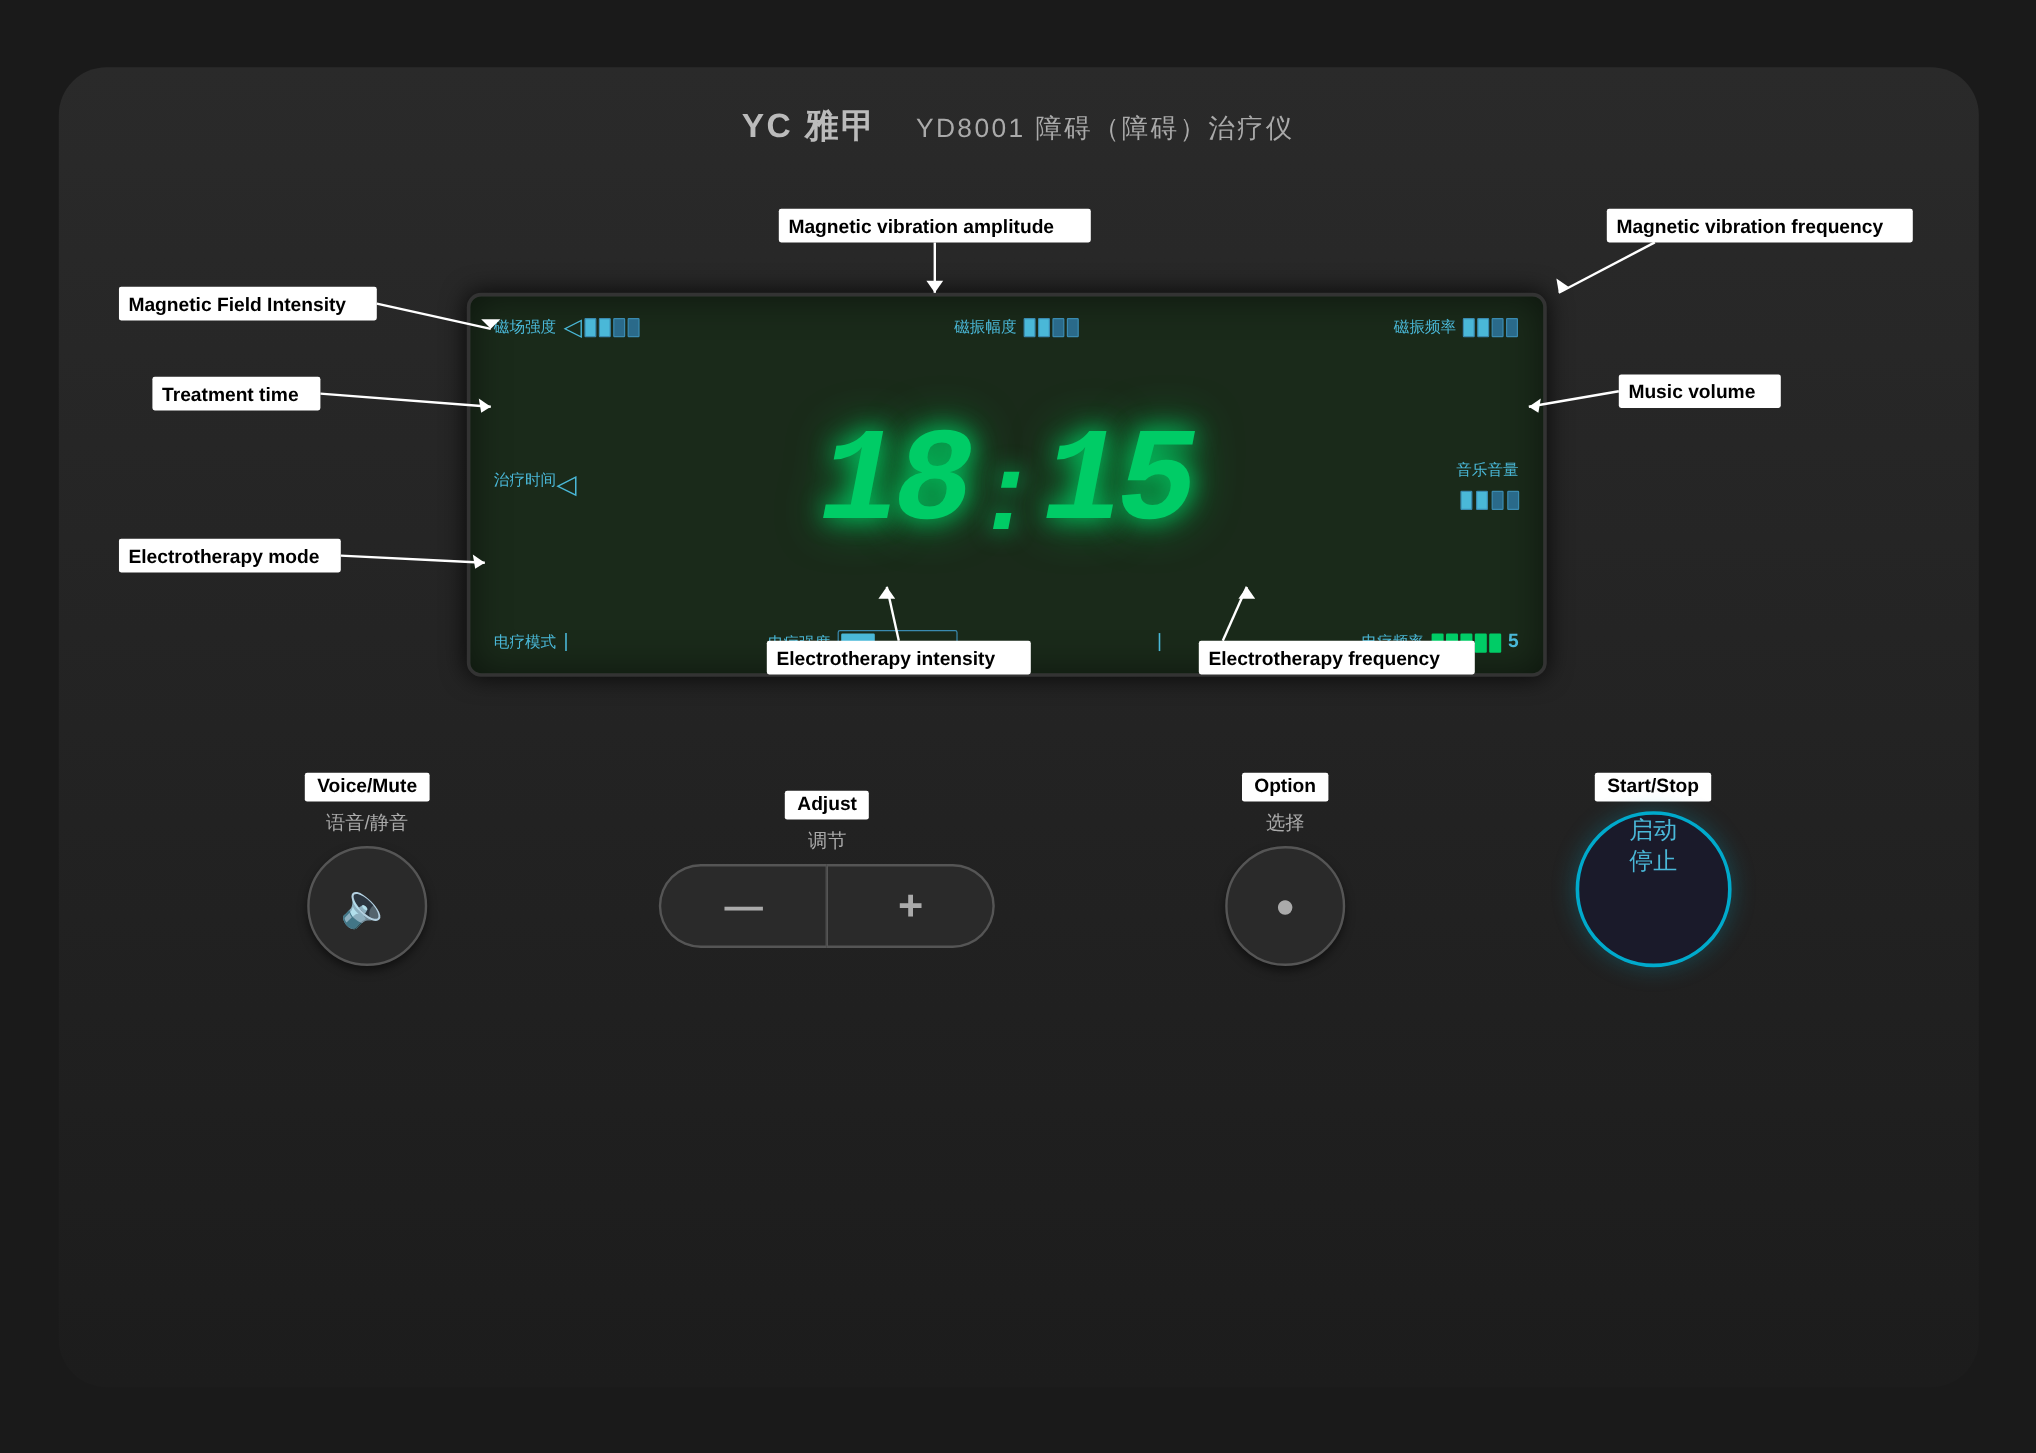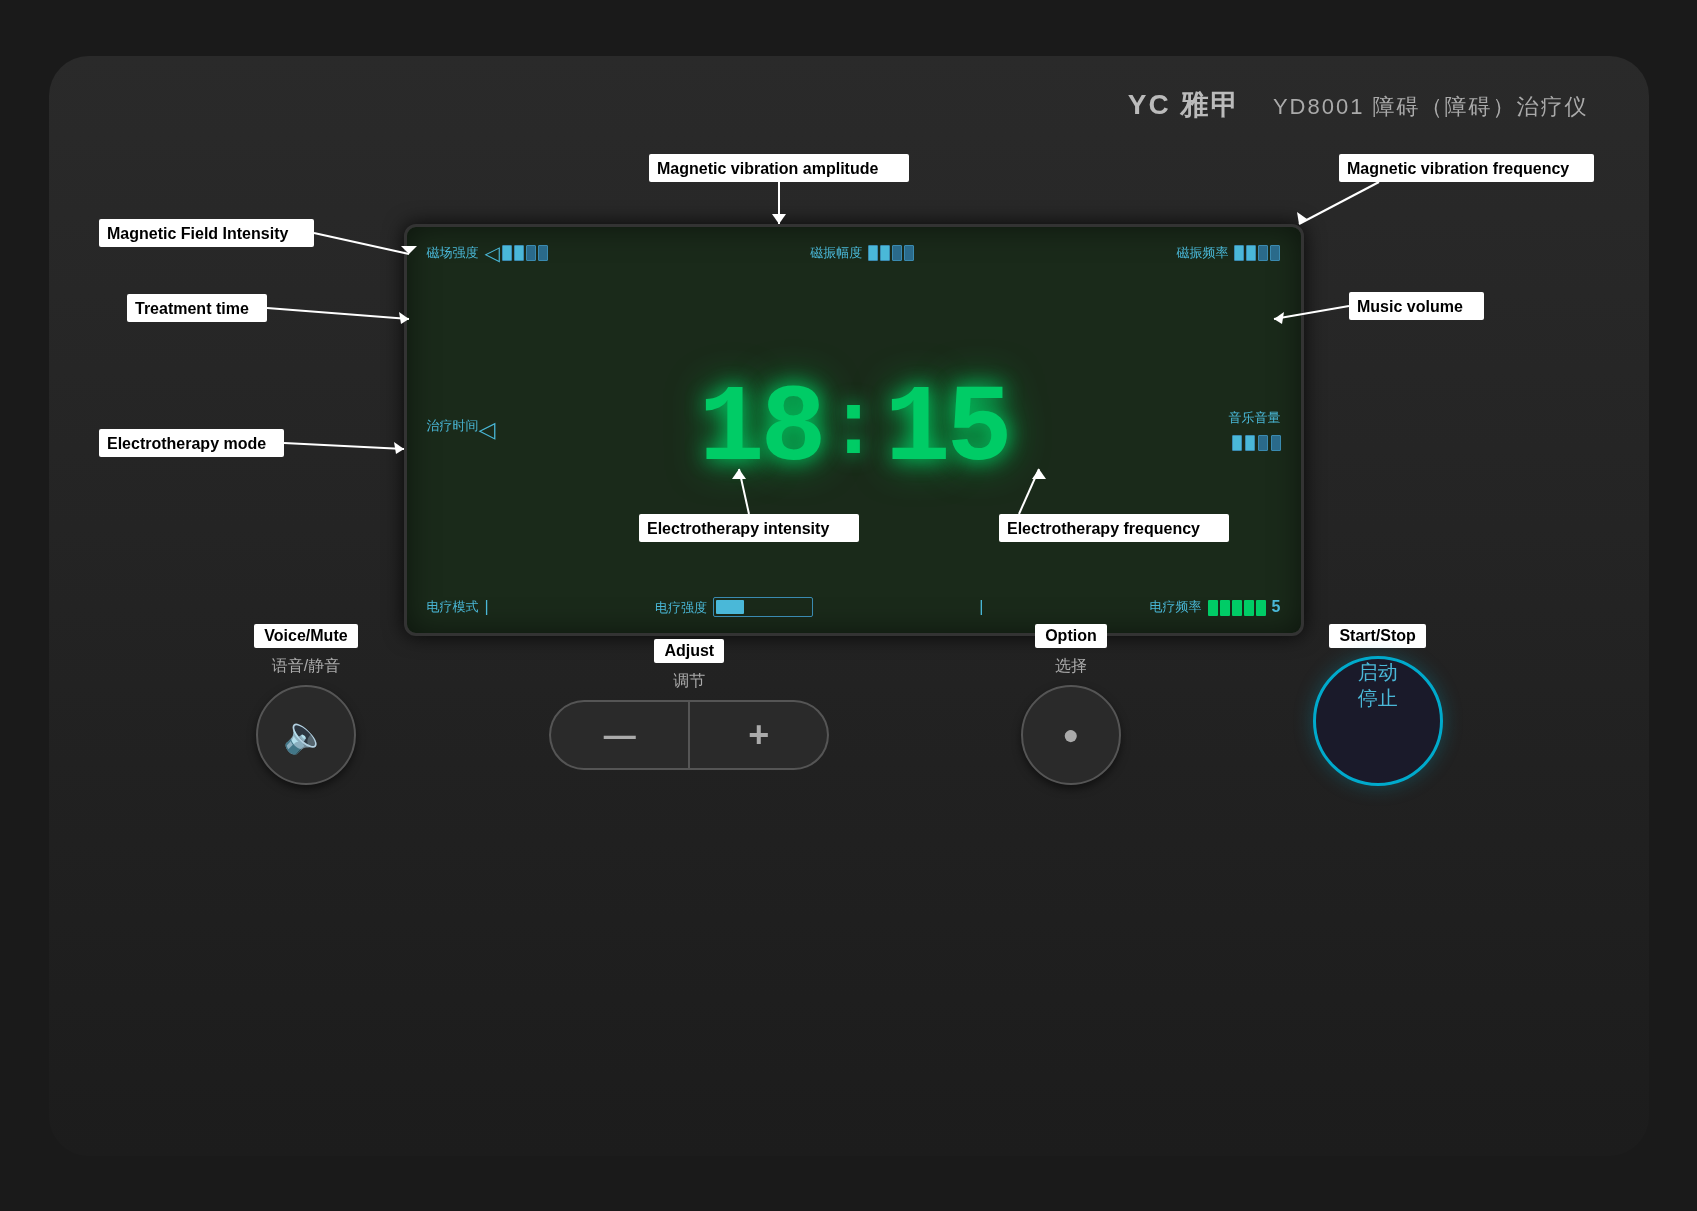--- a/index.html
+++ b/index.html
@@ -23,21 +23,22 @@
       position: relative;
       display: flex;
       flex-direction: column;
       align-items: center;
       padding: 30px 60px;
     }
 
     
     .brand-header {
       width: 100%;
-      text-align: right;
+      text-align: center;
+      margin-bottom: 20px;
       color: #aaa;
       font-size: 22px;
       letter-spacing: 2px;
     }
 
     .brand-logo {
       color: #bbb;
       font-size: 28px;
       font-weight: bold;
     }
@@ -123,22 +124,23 @@
     }
 
     .speaker-icon {
       color: #4ab8d8;
       font-size: 22px;
     }
 
     .digital-clock {
       flex: 1;
       display: flex;
-      align-items: center;
+      align-items: flex-end;
       justify-content: center;
+      font-style: italic;
     }
 
     .digit-segment {
       color: #00cc66;
       font-size: 110px;
       font-family: 'Courier New', monospace;
       font-weight: bold;
       line-height: 1;
       text-shadow: 0 0 20px #00cc66, 0 0 40px #00aa44;
       letter-spacing: -4px;
@@ -349,21 +351,21 @@
       <text x="548" y="410" font-size="16" font-weight="600" fill="black">Electrotherapy intensity</text>
       <line x1="650" y1="390" x2="640" y2="345" stroke="white" stroke-width="2"></line>
       <polygon points="640,345 633,355 647,355" fill="white"></polygon>
 
       <rect x="900" y="390" width="230" height="28" fill="white" rx="2"></rect>
       <text x="908" y="410" font-size="16" font-weight="600" fill="black">Electrotherapy frequency</text>
       <line x1="920" y1="390" x2="940" y2="345" stroke="white" stroke-width="2"></line>
       <polygon points="940,345 933,355 947,355" fill="white"></polygon>
     </svg>
 
-    <div class="lcd-display" style="position:absolute;left:305px;top:60px;width:900px;height:412px;gap:42px;">
+    <div class="lcd-display" style="position:absolute;left:290px;top:60px;width:900px;height:320px;gap:42px;">
 
       <div class="display-top-row">
 
         <div class="indicator-group">
           <span class="indicator-label">磁场强度</span>
           <div class="bar-indicator">
             <span class="bar-bracket">◁</span>
             <div class="bar-cell filled"></div>
             <div class="bar-cell filled"></div>
             <div class="bar-cell"></div>

